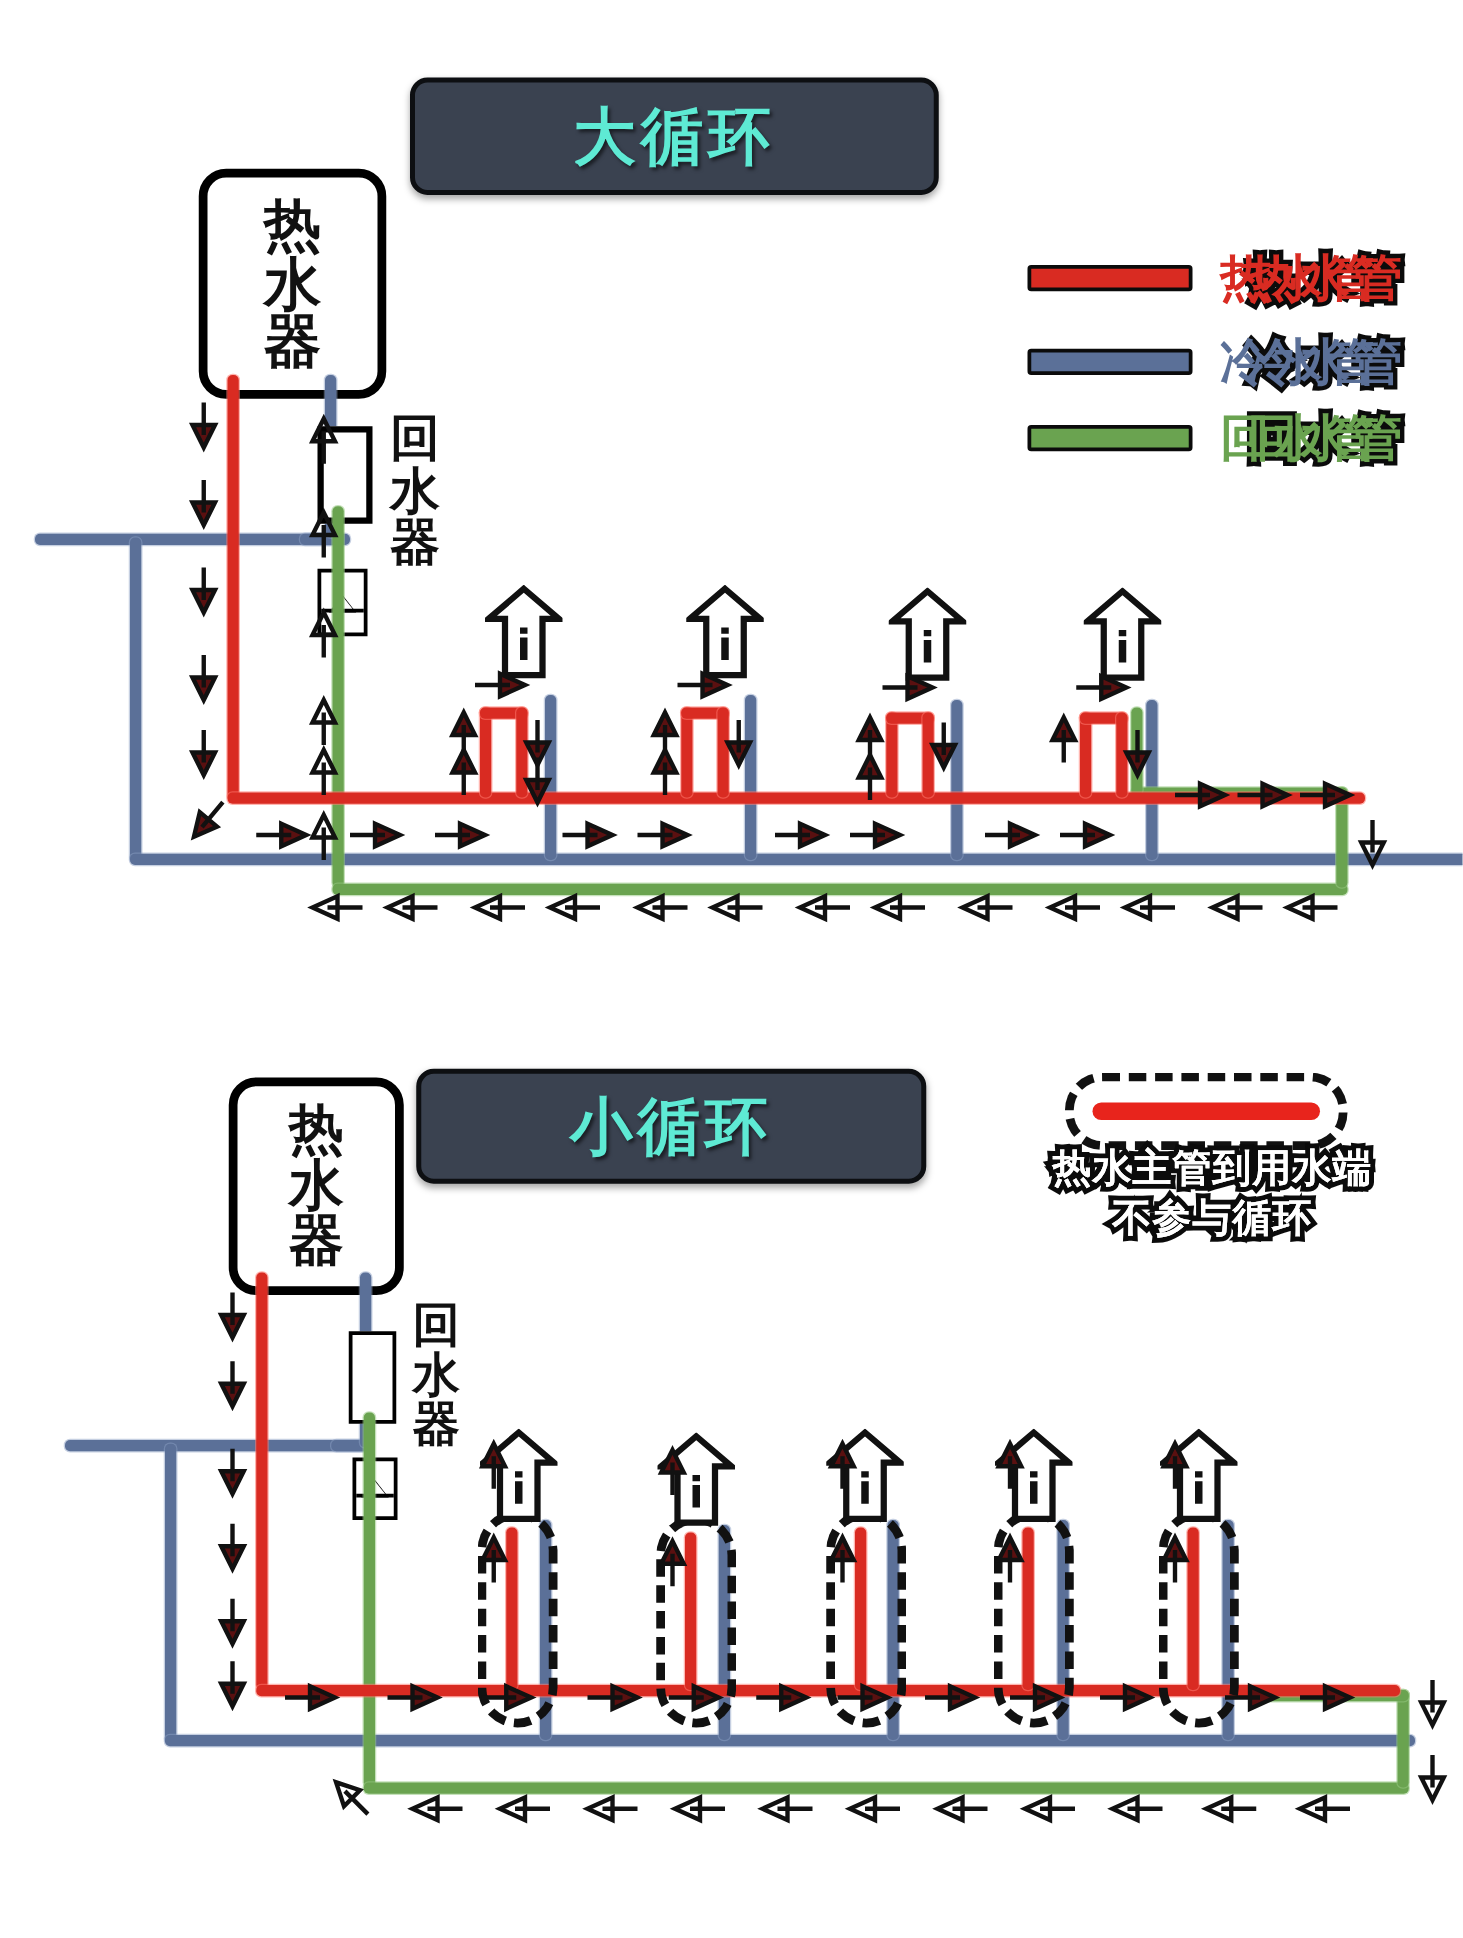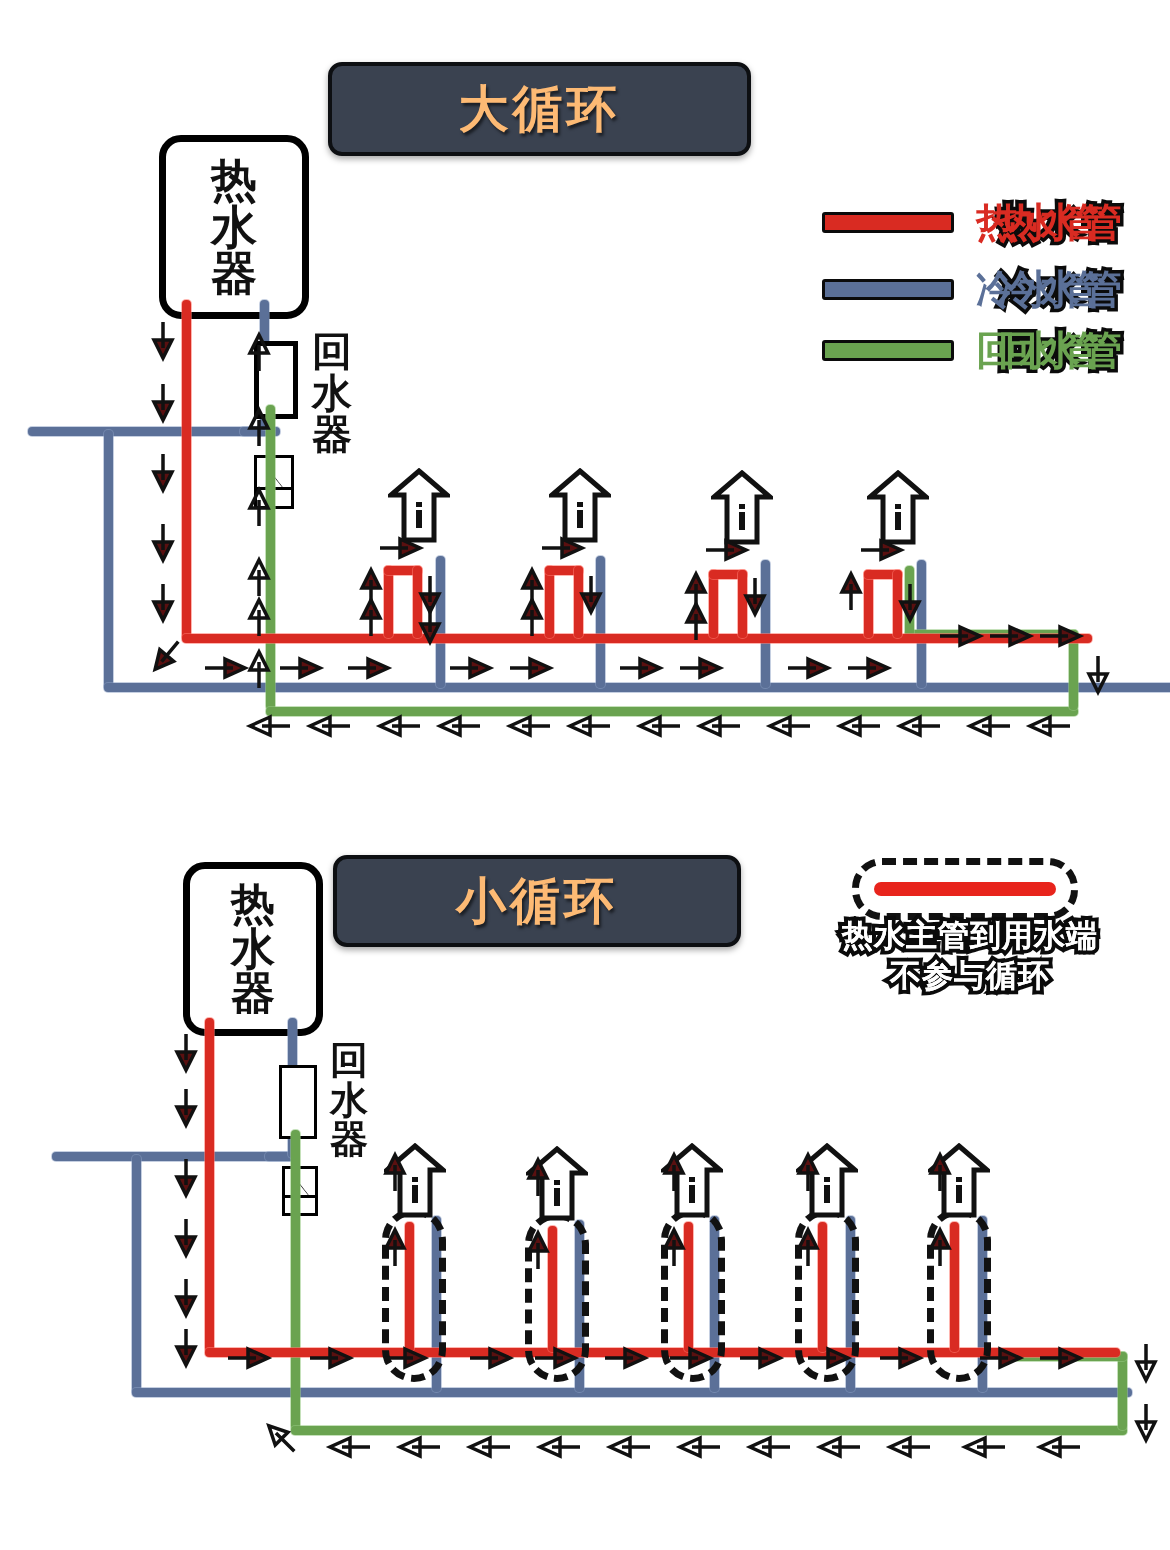--- a/index.html
+++ b/index.html
@@ -5,21 +5,21 @@
   html,body{margin:0;padding:0;background:#fff;}
   body{width:1170px;height:1550px;position:relative;overflow:hidden;
        font-family:"Liberation Sans","DejaVu Sans",sans-serif;}
 
   .stage{position:absolute;left:0;top:0;width:1170px;height:1550px;}
 
   
   .banner{position:absolute;background:#3a4250;border:4px solid #0d0f12;
           border-radius:14px;display:flex;align-items:center;justify-content:center;
           box-shadow:0 3px 6px rgba(0,0,0,.35);}
-  .banner span{color:#fdba74;font-weight:bold;letter-spacing:4px;
+  .banner span{color:#5eead4;font-weight:bold;letter-spacing:4px;
           font-family:"DejaVu Sans",sans-serif;
           text-shadow:2px 3px 3px rgba(0,0,0,.55);}
 
   
   .heater{position:absolute;background:#fff;border:7px solid #000;border-radius:22px;}
   .heater .vtxt{position:absolute;left:0;right:0;top:8px;bottom:8px;
       display:flex;flex-direction:column;align-items:center;justify-content:center;
       font-family:"DejaVu Serif",serif;font-weight:bold;color:#111;line-height:1.02;}
   .pumpbox{position:absolute;background:#fff;border:5px solid #000;}
   .pumpbox.thin{border-width:3px;}

